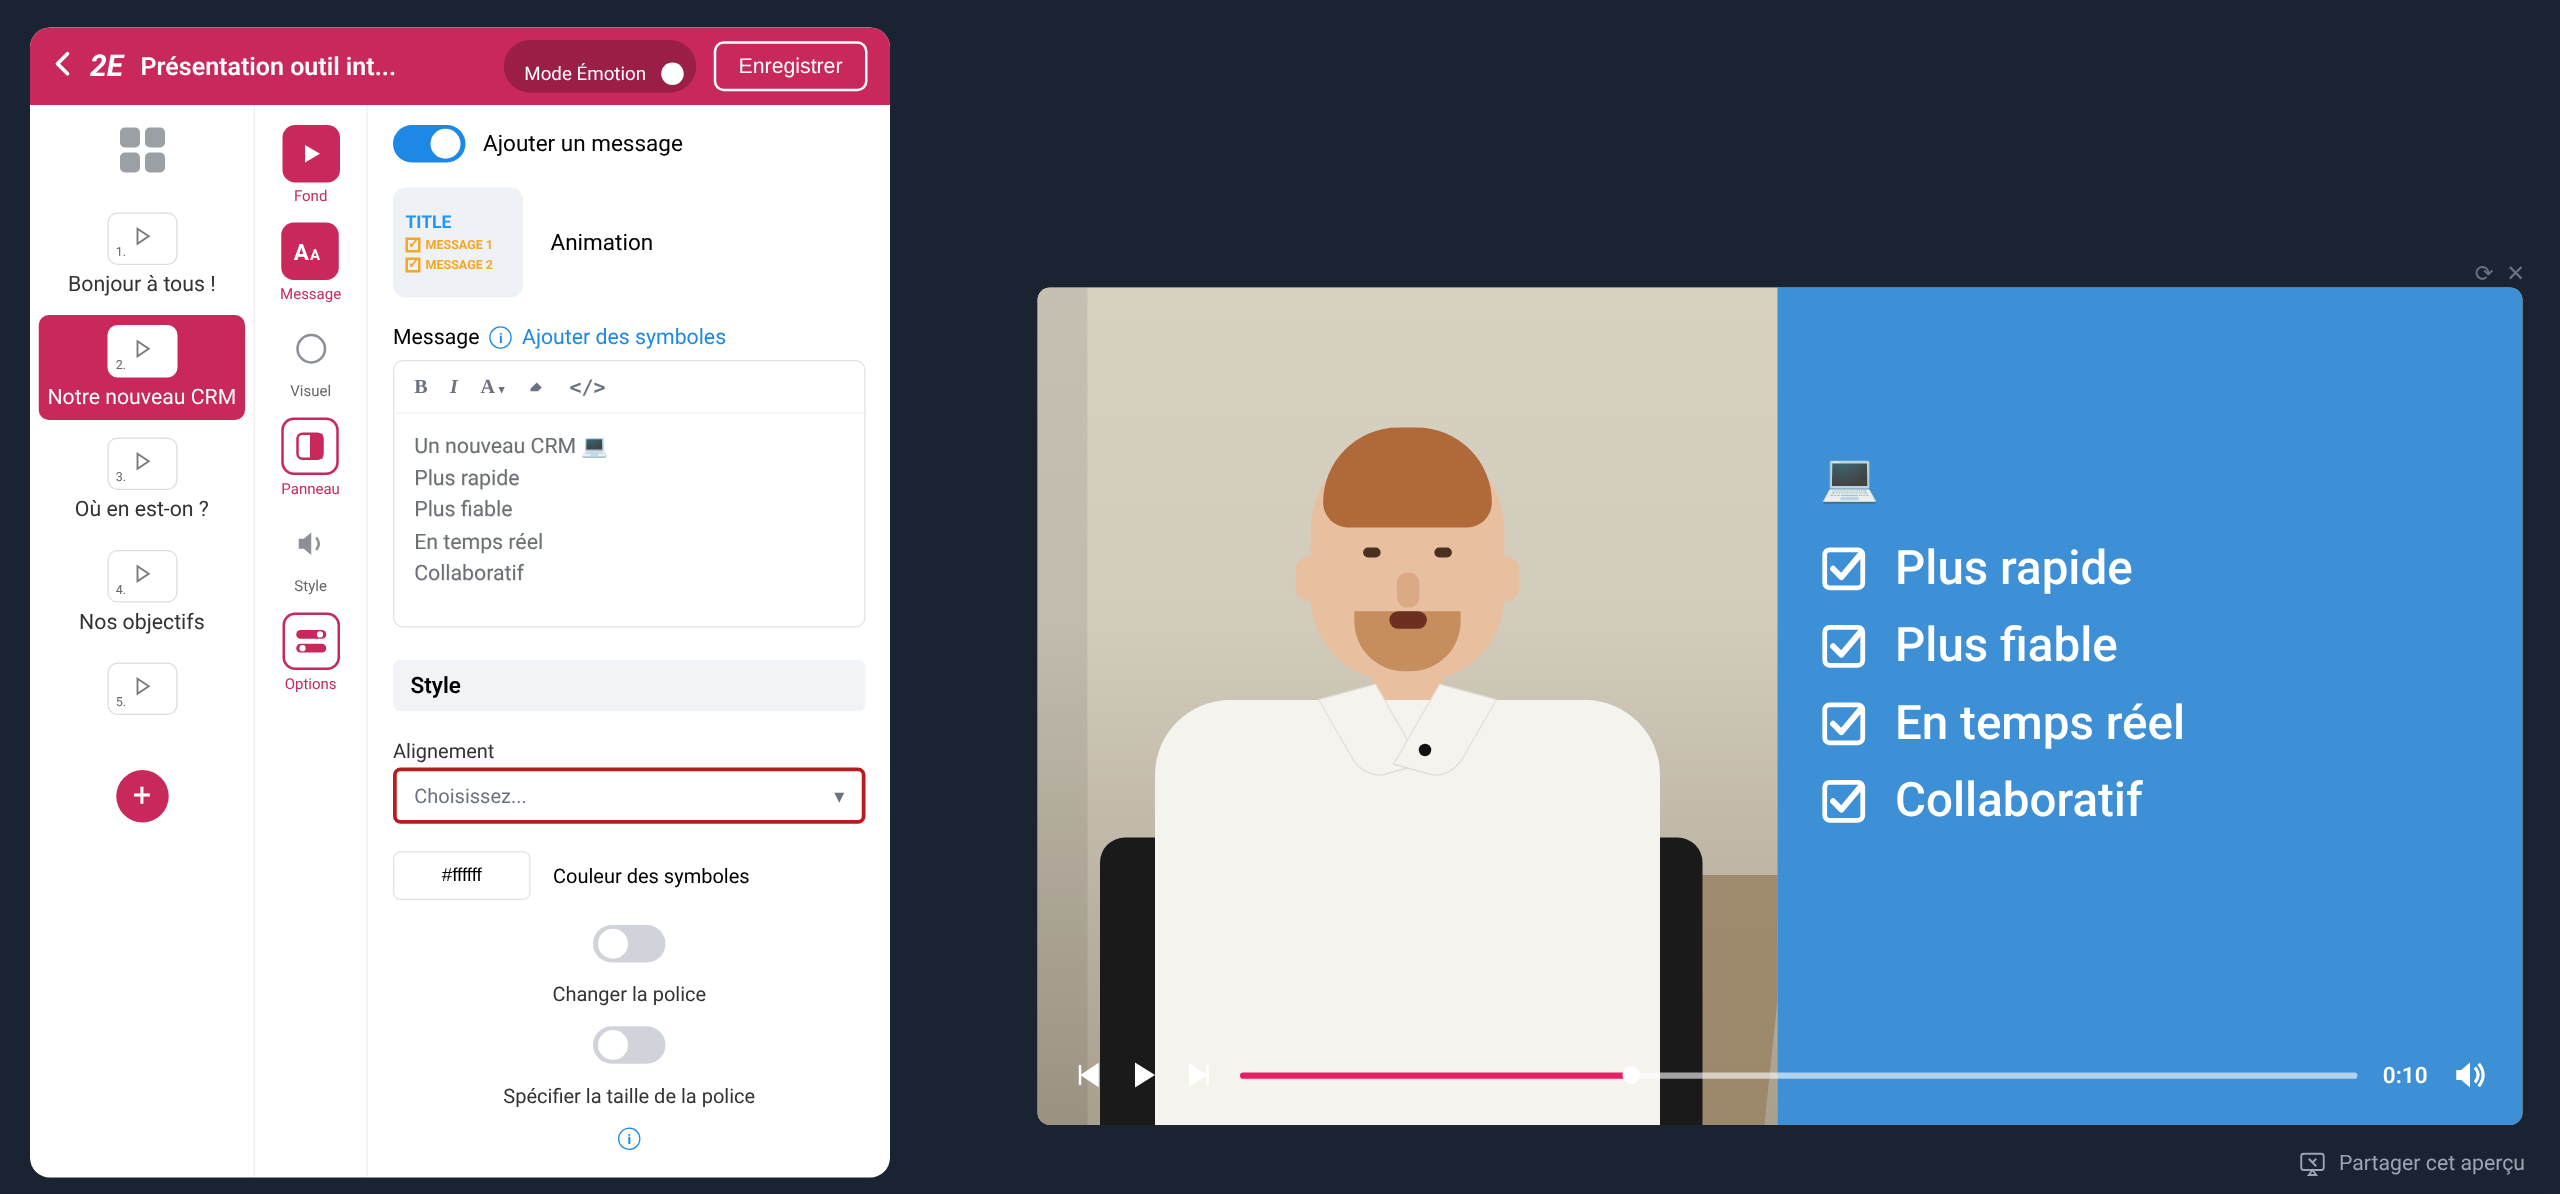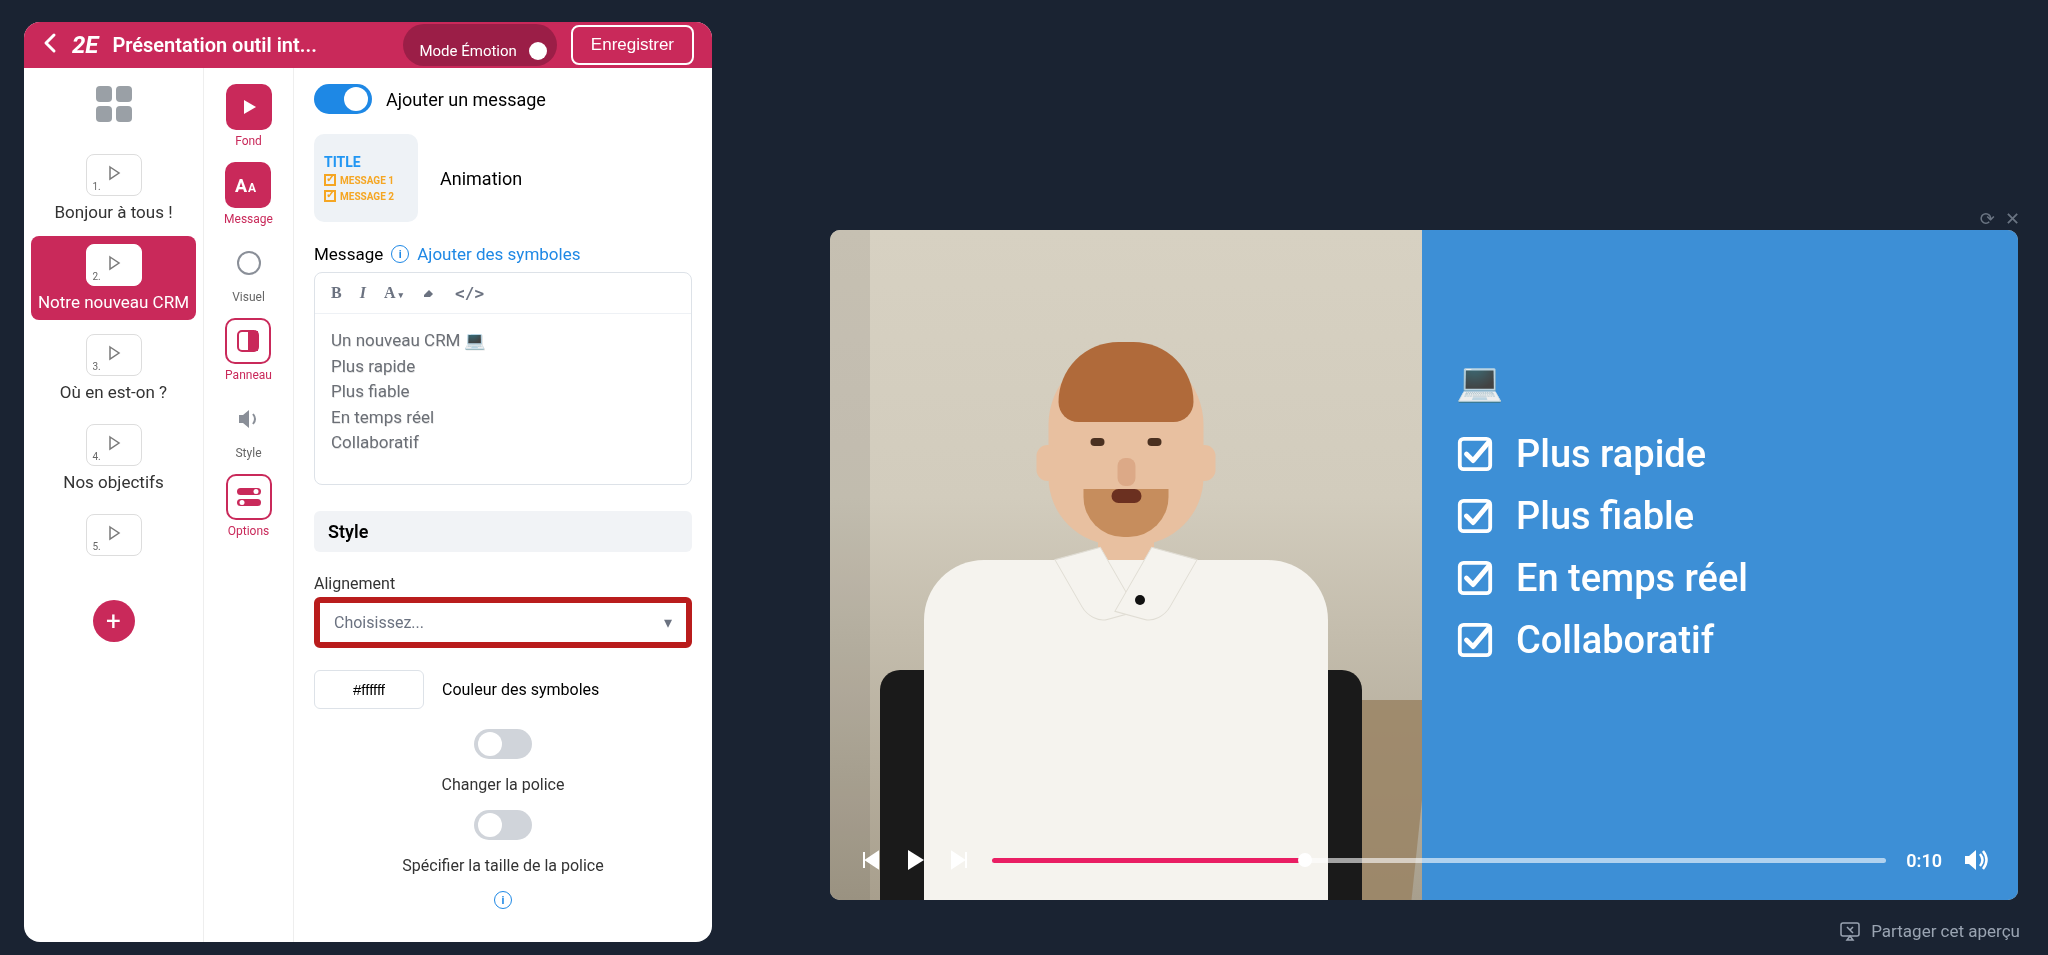--- a/index.html
+++ b/index.html
@@ -1,20 +1,20 @@
 <!DOCTYPE html>
 <html><head>
 <meta charset="utf-8">
 <style>
 * { box-sizing: border-box; margin: 0; padding: 0; }
 body { font-family: -apple-system, BlinkMacSystemFont, "Segoe UI", Roboto, sans-serif; background: #1a2332; width: 2048px; height: 955px; overflow: hidden; position: relative; }
 
 .panel { position: absolute; left: 24px; top: 22px; width: 688px; height: 920px; background: #fff; border-radius: 16px; overflow: hidden; display: flex; flex-direction: column; }
 
-.top-bar { background: #c9295a; height: 46px; display: flex; align-items: center; padding: 0 18px; gap: 14px; }
+.top-bar { background: #c9295a; height: 62px; display: flex; align-items: center; padding: 0 18px; gap: 14px; }
 .back-btn { color: #fff; cursor: pointer; }
 .logo { color: #fff; font-weight: bold; font-size: 24px; font-style: italic; }
 .doc-title { color: #fff; font-weight: 600; font-size: 20px; flex: 1; white-space: nowrap; overflow: hidden; text-overflow: ellipsis; }
 .mode-pill { background: #9b1e47; border-radius: 30px; padding: 18px 10px 6px 16px; display: flex; align-items: center; gap: 12px; color: #fff; font-size: 15px; }
 .mode-dot { width: 18px; height: 18px; border-radius: 50%; background: #fff; }
 .save-btn { border: 2px solid #fff; background: transparent; color: #fff; padding: 8px 18px; border-radius: 8px; font-size: 17px; font-weight: 500; cursor: pointer; }
 
 .body-row { flex: 1; display: flex; overflow: hidden; }
 
 .slides-col { width: 180px; border-right: 1px solid #eee; display: flex; flex-direction: column; align-items: center; padding-top: 18px; gap: 6px; }
@@ -61,21 +61,21 @@
 .tb-btn { cursor: pointer; font-family: Georgia, serif; font-weight: 600; }
 .tb-btn.italic { font-style: italic; }
 .tb-btn.a { position: relative; }
 .tb-caret { font-size: 9px; }
 .editor-body { padding: 14px 16px; min-height: 170px; color: #6b6f76; font-size: 17px; line-height: 1.5; }
 .editor-body div { text-shadow: 0.5px 0.5px 0 rgba(0,0,0,0.12); }
 
 .style-section { margin-top: 26px; }
 .style-header { background: #f1f3f6; padding: 10px 14px; border-radius: 6px; font-weight: 600; font-size: 18px; margin-bottom: 22px; }
 .field-label { font-size: 16px; color: #333; margin-bottom: 4px; }
-.select-box { width: 100%; border: 6px solid #b91c1c; border-radius: 6px; padding: 10px 14px; display: flex; justify-content: space-between; align-items: center; font-size: 16px; color: #6b7280; cursor: pointer; margin-bottom: 22px; }
+.select-box { width: 100%; border: 3px solid #b91c1c; border-radius: 6px; padding: 10px 14px; display: flex; justify-content: space-between; align-items: center; font-size: 16px; color: #6b7280; cursor: pointer; margin-bottom: 22px; }
 .color-row { display: flex; align-items: center; gap: 18px; margin-bottom: 20px; }
 .color-input { width: 110px; border: 1px solid #dde2e8; border-radius: 6px; padding: 10px; text-align: center; font-size: 15px; }
 .toggle-row { display: flex; align-items: center; gap: 16px; margin-bottom: 16px; font-size: 16px; color: #333; flex-direction: column; }
 
 .preview-wrap { position: absolute; left: 830px; top: 230px; width: 1188px; height: 670px; border-radius: 10px; overflow: hidden; background: #cfcabb; }
 .preview-top-icons { position: absolute; right: 28px; top: 208px; display: flex; gap: 10px; color: #6a7482; font-size: 18px; }
 .preview-top-icons span { cursor: pointer; }
 
 .video-area { position: absolute; left: 0; top: 0; width: 592px; height: 100%; background: linear-gradient(180deg,#d7d1c2 0%,#d2ccbd 40%,#a89f8d 100%); overflow: hidden; }
 .wall-shadow { position: absolute; left: 0; top: 0; width: 40px; height: 100%; background: rgba(0,0,0,0.08); }

